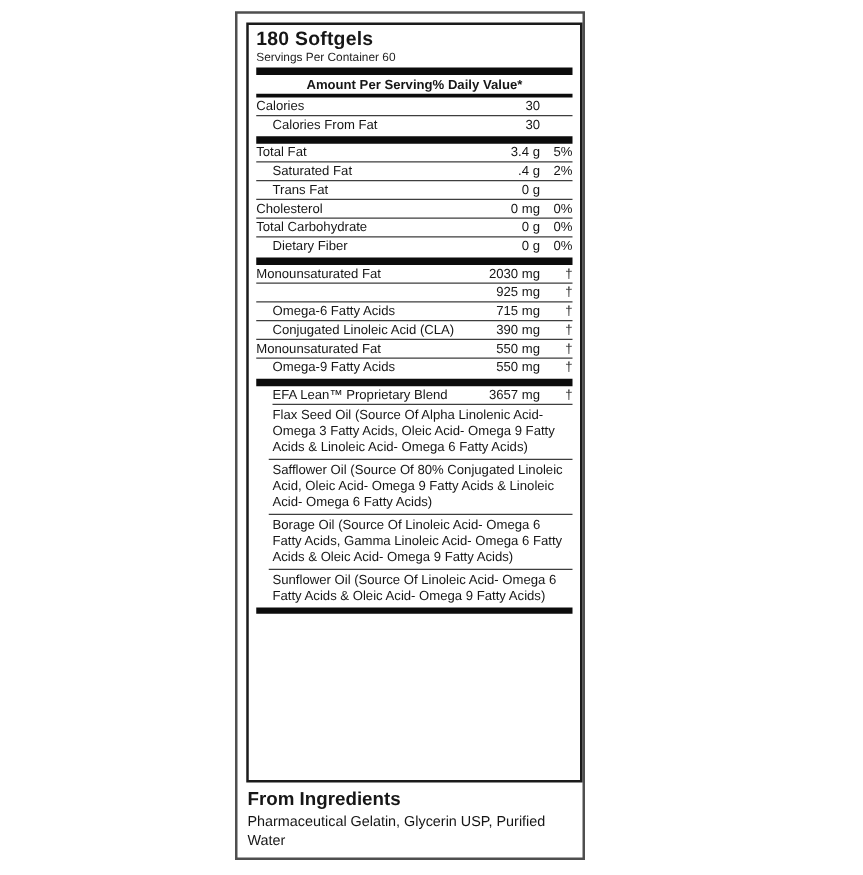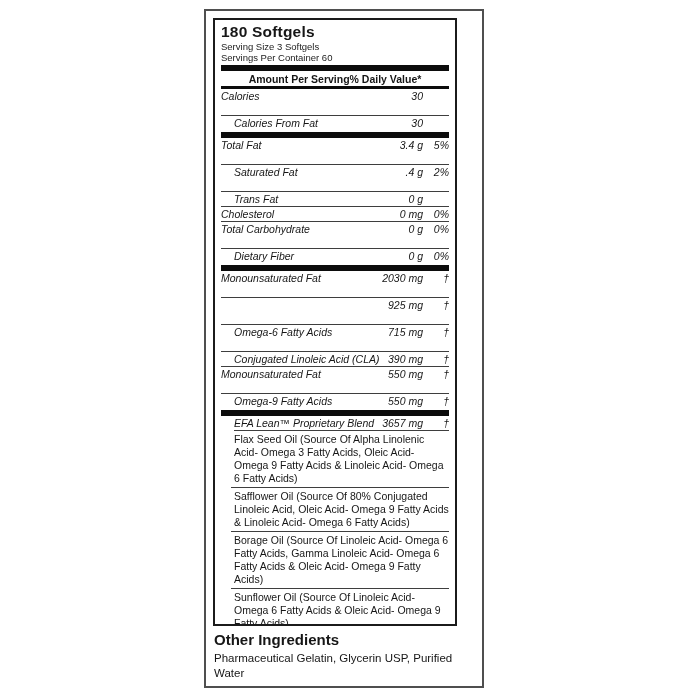--- a/index.html
+++ b/index.html
@@ -2,39 +2,39 @@
 <html><head>
 <meta charset="utf-8">
 <style>
   html,body{margin:0;padding:0;}
   body{
     width:690px;height:700px;background:#ffffff;position:relative;
     font-family:"Liberation Sans", sans-serif;color:#161616;
     -webkit-font-smoothing:antialiased;
   }
   .label-outer{
-    position:absolute;left:204px;top:9px;width:280px;height:679px;
+    position:absolute;left:188px;top:9px;width:280px;height:679px;
     border:2px solid #4f4f4f;box-sizing:border-box;background:#fff;
-    padding:7px 25px 0 7px;
+    padding:7px 0 0 7px;
   }
   .facts-box{
     border:2px solid #1b1b1b;box-sizing:border-box;
     padding:3px 6px 4px 6px;height:608px;overflow:hidden;
   }
   .facts-title{font-size:15.5px;font-weight:bold;line-height:18px;letter-spacing:.2px;}
   .serving-line{font-size:9.5px;line-height:11px;color:#222;}
   .bar6{height:6px;background:#0c0c0c;margin-top:2px;}
   .bar3{height:3px;background:#0c0c0c;}
   .bar5{height:5px;background:#0c0c0c;}
   .hdr-row{display:flex;justify-content:center;font-size:10.5px;font-weight:bold;
     padding:2px 0 1px 0;line-height:12px;}
-  .frow{display:flex;align-items:flex-start;font-size:10.5px;line-height:12px;padding:1px 0;font-style:italic;}
+  .frow{display:flex;align-items:flex-start;font-size:10.5px;line-height:12px;padding:1px 0;}
   .grp .frow + .frow{border-top:1px solid #3e3e3e;}
   .frow .nm{flex:1;}
-  .frow.ind{padding-left:13px;margin-top:12px;}
+  .frow.ind{padding-left:13px;}
   .frow .nm.nm-narrow{flex:0 1 auto;max-width:148px;}
   .frow .amt{margin-left:auto;text-align:center;white-space:nowrap;}
   .frow .pct{width:26px;text-align:right;white-space:nowrap;}
   .blend-row{border-bottom:1px solid #3e3e3e;margin-left:13px;}
   .bitem{
     margin-left:10px;padding:2px 0 2px 3px;
     font-size:10.5px;line-height:13px;
   }
   .bitem + .bitem{border-top:1px solid #3e3e3e;}
   .footnotes{padding-top:2px;}
@@ -43,21 +43,20 @@
   .other-title{font-size:15px;font-weight:bold;line-height:18px;}
   .other-text{font-size:11.5px;line-height:14.5px;width:258px;margin-top:2px;}
 </style>
 </head>
 <body>
 
 <div class="label-outer">
   <div class="facts-box">
 
     <div class="facts-title">180 Softgels</div>
-    <div class="serving-line">Serving Size 3 Softgels</div>
     <div class="serving-line">Servings Per Container 60</div>
 
     <div class="bar6"></div>
 
     <div class="hdr-row">
       <span>Amount Per Serving</span>
       <span>% Daily Value*</span>
     </div>
     <div class="bar3"></div>
 
@@ -157,16 +156,16 @@
       <div class="bitem">Borage Oil (Source Of Linoleic Acid- Omega 6 Fatty Acids, Gamma Linoleic Acid- Omega 6 Fatty Acids &amp; Oleic Acid- Omega 9 Fatty Acids)</div>
       <div class="bitem">Sunflower Oil (Source Of Linoleic Acid- Omega 6 Fatty Acids &amp; Oleic Acid- Omega 9 Fatty Acids)</div>
     </div>
 
     <div class="bar5"></div>
 
 
   </div>
 
   <div class="other-section">
-    <div class="other-title">Other Ingredients</div>
+    <div class="other-title">From Ingredients</div>
     <div class="other-text">Pharmaceutical Gelatin, Glycerin USP, Purified Water</div>
   </div>
 </div>
 
 </body></html>

